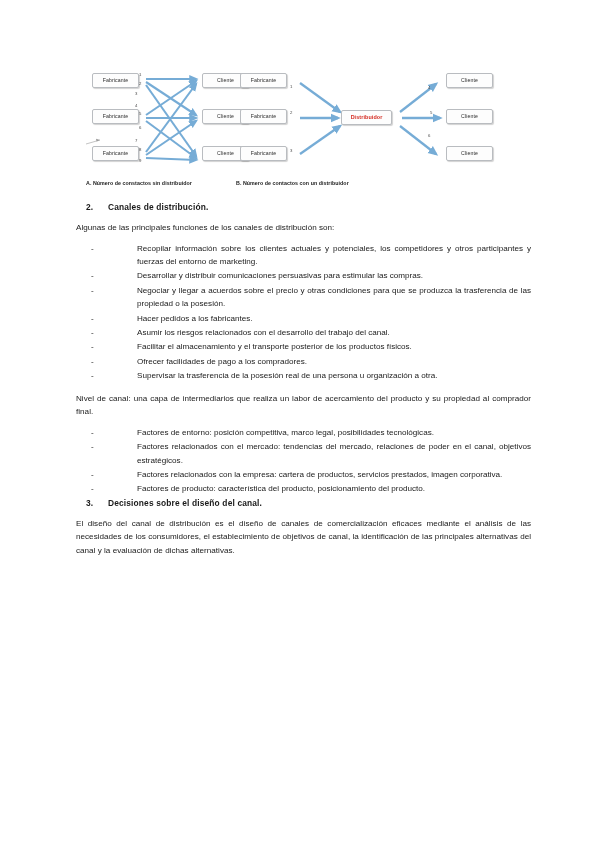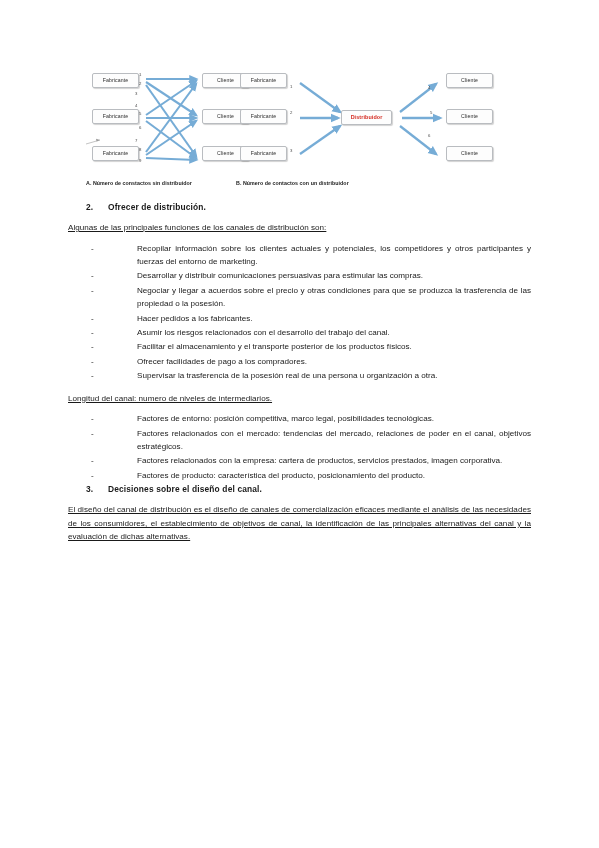--- a/index.html
+++ b/index.html
@@ -97,24 +97,23 @@
     letter-spacing: .15px;
     margin: 10px 0 0 0;
     padding-left: 18px;
   }
   .h-num { width: 22px; flex: none; }
   .h-txt { flex: 1; }
 
   p.para {
     font-size: 8.1px;
     line-height: 13.6px;
-    margin: 9px 0 0 0;
+    margin: 9px 0 0 8px;
     text-align: justify;
     letter-spacing: .02px;
-    text-decoration: underline;
   }
 
   ul.dashlist {
     list-style: none;
     margin: 7px 0 0 0;
     padding: 0;
   }
   ul.dashlist li {
     display: flex;
     font-size: 8.1px;
@@ -216,21 +215,21 @@
         <span class="num" style="left:202px; top:40px;">5</span>
         <span class="num" style="left:200px; top:63px;">6</span>
       </div>
 
       <div class="cap a">A. Número de constactos sin distribuidor</div>
       <div class="cap b">B. Número de contactos con un distribuidor</div>
     </div>
 
     <div class="h-item">
       <span class="h-num">2.</span>
-      <span class="h-txt">Ofrecer de distribución.</span>
+      <span class="h-txt">Canales de distribución.</span>
     </div>
 
     <p class="para">Algunas de las principales funciones de los canales de distribución son:</p>
 
     <ul class="dashlist">
       <li>
           <span class="dash">-</span>
           <span class="txt">Recopilar información sobre los clientes actuales y potenciales, los competidores y otros participantes y fuerzas del entorno de marketing.</span>
         </li>
       <li>
@@ -256,21 +255,21 @@
       <li>
           <span class="dash">-</span>
           <span class="txt">Ofrecer facilidades de pago a los compradores.</span>
         </li>
       <li>
           <span class="dash">-</span>
           <span class="txt">Supervisar la trasferencia de la posesión real de una persona u organización a otra.</span>
         </li>
     </ul>
 
-    <p class="para">Longitud del canal: numero de niveles de intermediarios.</p>
+    <p class="para">Nivel de canal: una capa de intermediarios que realiza un labor de acercamiento del producto y su propiedad al comprador final.</p>
 
 
     <ul class="dashlist">
       <li>
           <span class="dash">-</span>
           <span class="txt">Factores de entorno: posición competitiva, marco legal, posibilidades tecnológicas.</span>
         </li>
       <li>
           <span class="dash">-</span>
           <span class="txt">Factores relacionados con el mercado: tendencias del mercado, relaciones de poder en el canal, objetivos estratégicos.</span>

